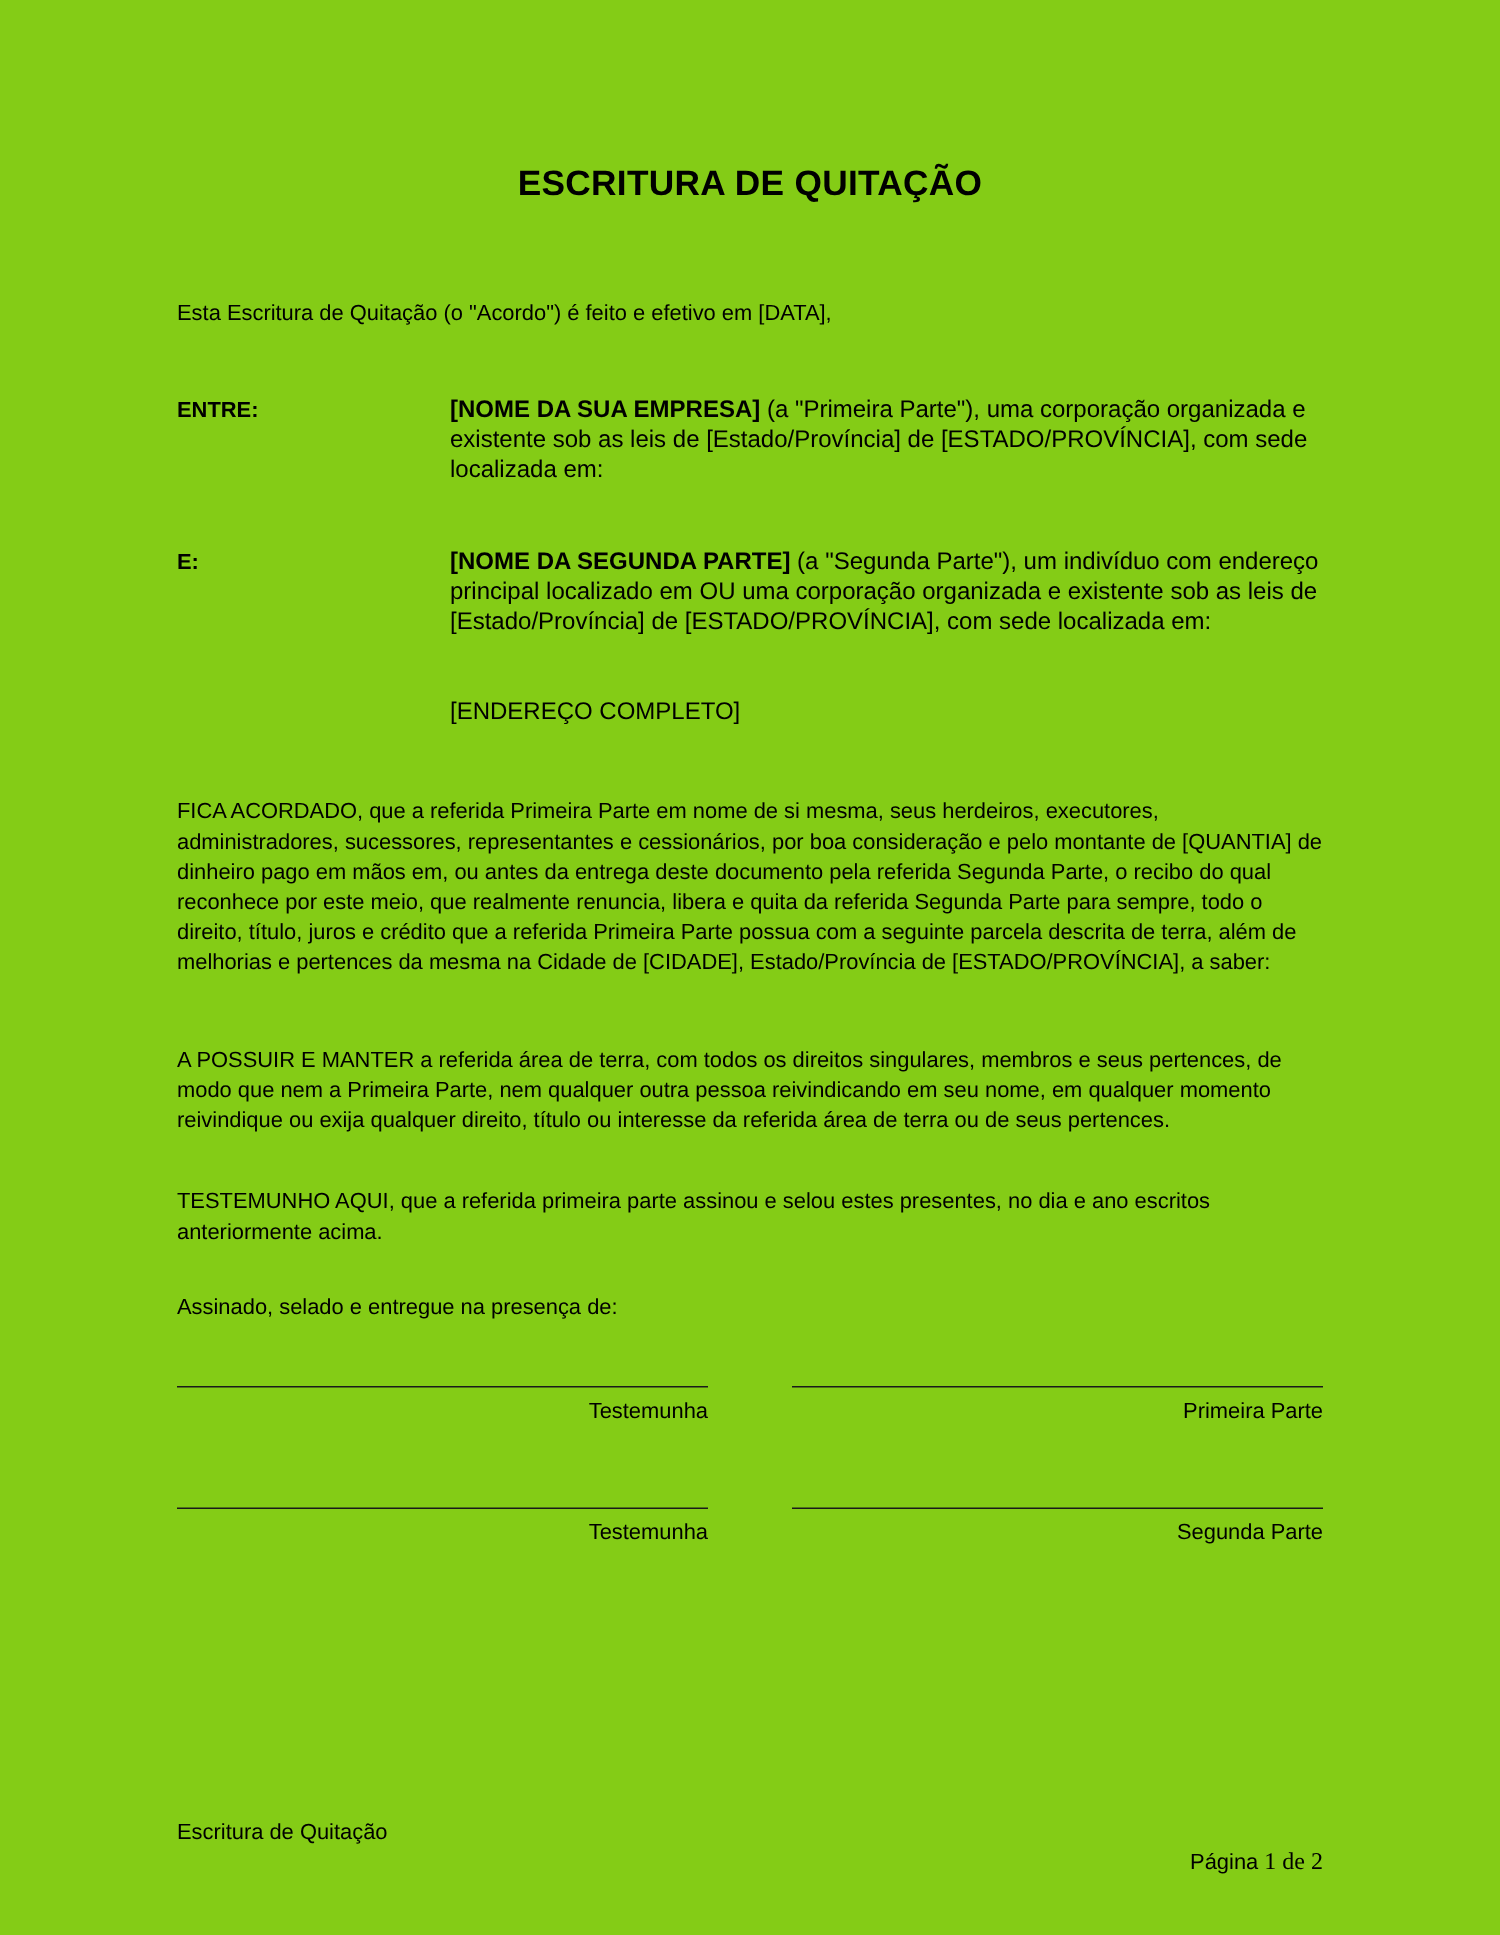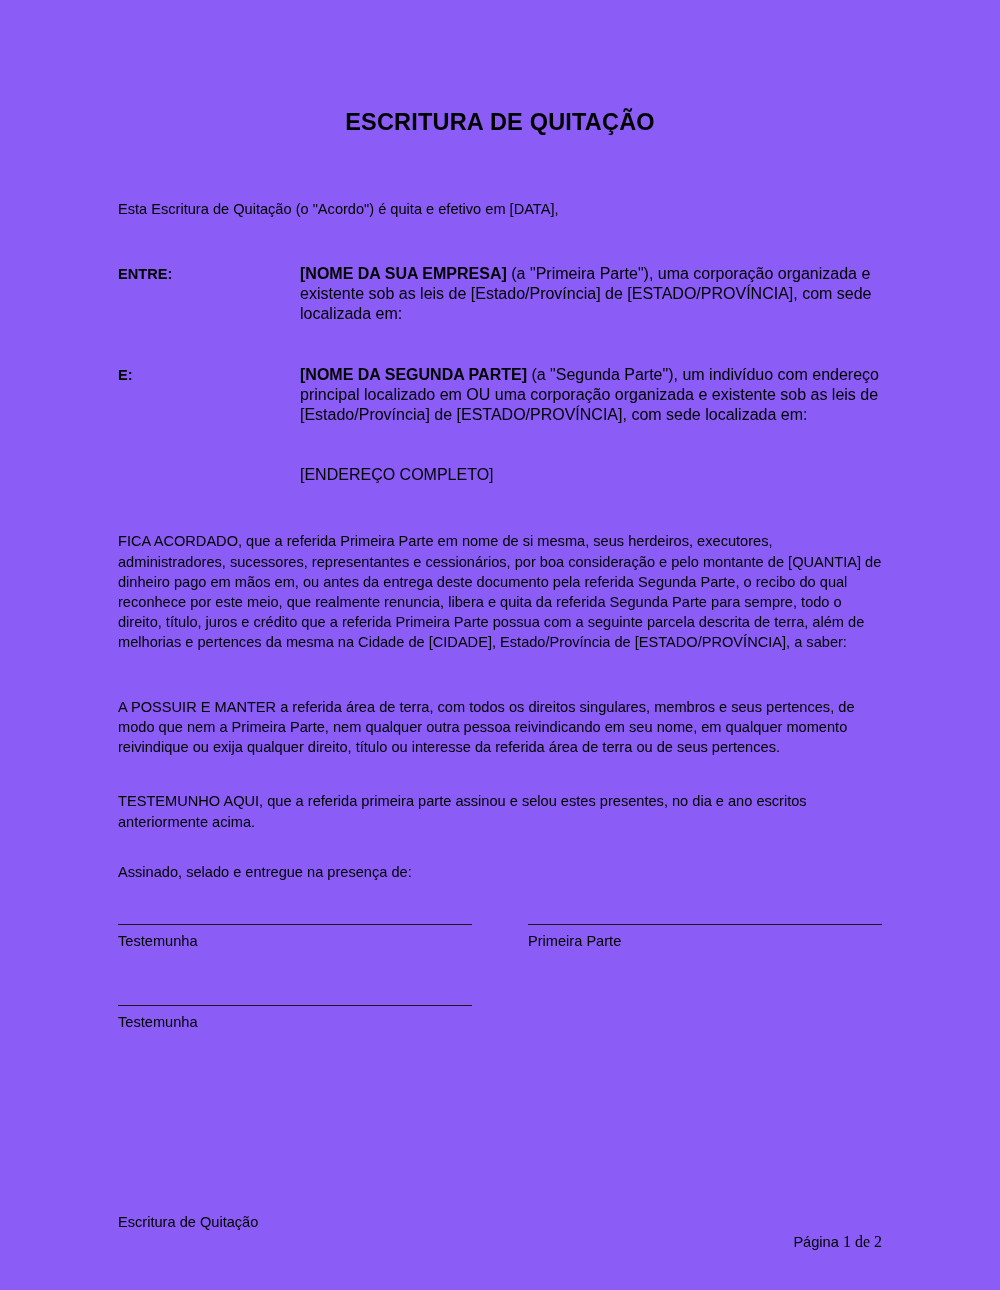--- a/index.html
+++ b/index.html
@@ -16,21 +16,21 @@
     color: #000000;
     -webkit-font-smoothing: antialiased;
   }
 
   .page {
     position: absolute;
     left: 0;
     top: 0;
     width: 1000px;
     height: 1290px;
-    background: #8b5cf6;
+    background: #84cc16;
     overflow: hidden;
   }
 
   
   .content {
     position: absolute;
     left: 118px;
     top: 0;
     width: 764px;   
   }
@@ -107,20 +107,21 @@
   }
   .sig-line {
     border-top: 1.6px solid #1a1a1a;
     height: 0;
     width: 100%;
   }
   .sig-caption {
     font-size: 14.6px;
     line-height: 20.2px;
     margin-top: 6px;
+    text-align: right;
   }
 
   
   .footer {
     position: absolute;
     left: 118px;
     top: 1212px;
     width: 764px;
     display: flex;
     justify-content: space-between;
@@ -138,21 +139,21 @@
 </style>
 </head>
 <body>
 
 <div class="page">
 
   <div class="content">
 
     <h1 class="doc-title">ESCRITURA DE QUITAÇÃO</h1>
 
-    <p class="para intro">Esta Escritura de Quitação (o "Acordo") é quita e efetivo em [DATA],</p>
+    <p class="para intro">Esta Escritura de Quitação (o "Acordo") é feito e efetivo em [DATA],</p>
 
     <div class="party-row first">
       <div class="party-label">ENTRE:</div>
       <div class="party-body">
         <span class="strong">[NOME DA SUA EMPRESA]</span><span> (a "Primeira Parte"), uma corporação organizada e existente sob as leis de [Estado/Província] de [ESTADO/PROVÍNCIA], com sede localizada em:</span>
       </div>
     </div>
 
     <div class="party-row second">
       <div class="party-label">E:</div>
@@ -182,20 +183,24 @@
           <div class="sig-line"></div>
           <div class="sig-caption">Primeira Parte</div>
         </div>
       </div>
 
       <div class="sig-row second-row">
         <div class="sig-col">
           <div class="sig-line"></div>
           <div class="sig-caption">Testemunha</div>
         </div>
+        <div class="sig-col">
+          <div class="sig-line"></div>
+          <div class="sig-caption">Segunda Parte</div>
+        </div>
       </div>
 
     </div>
 
   </div>
 
   <div class="footer">
     <div class="footer-left">Escritura de Quitação</div>
     <div class="footer-right">
       <span>Página </span><span class="page-num">1 de 2</span>

